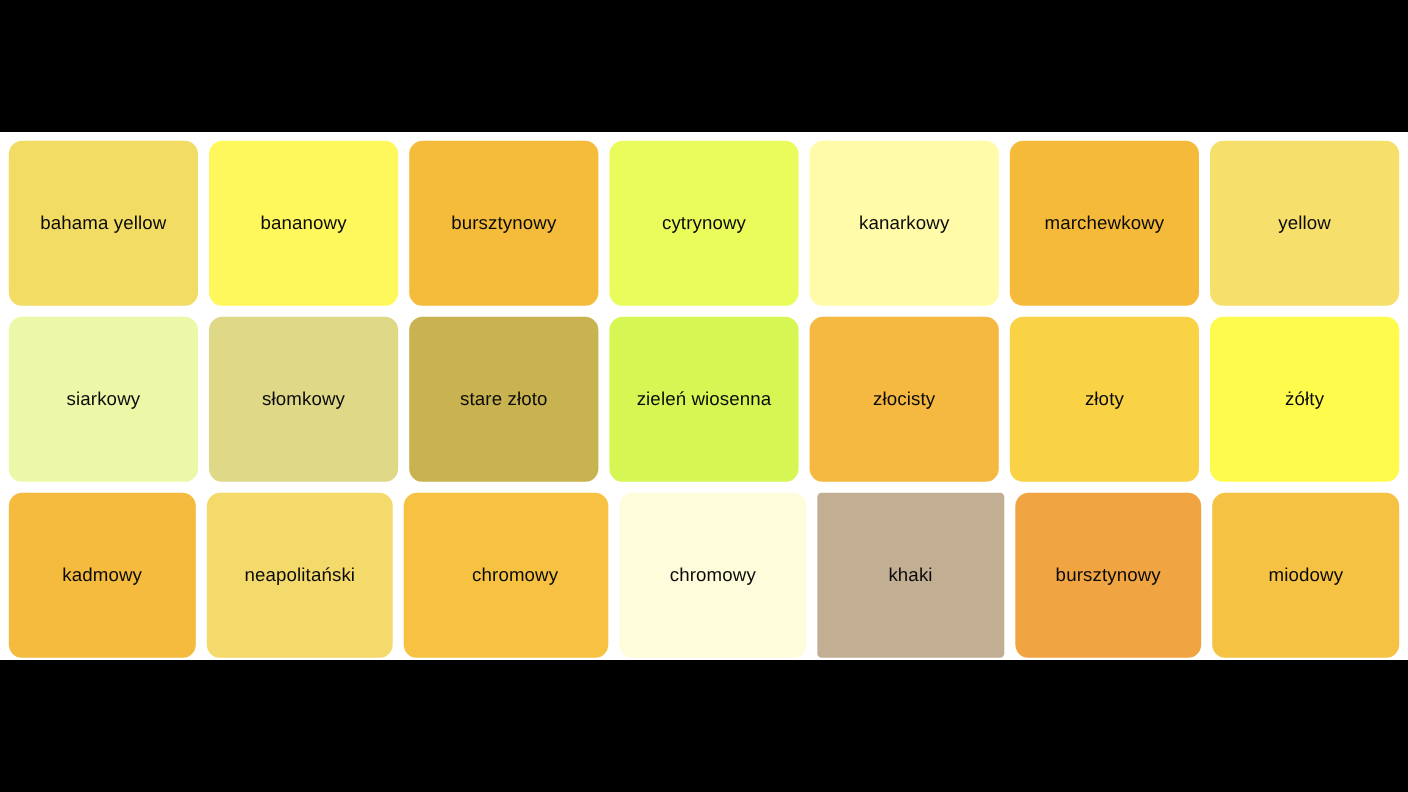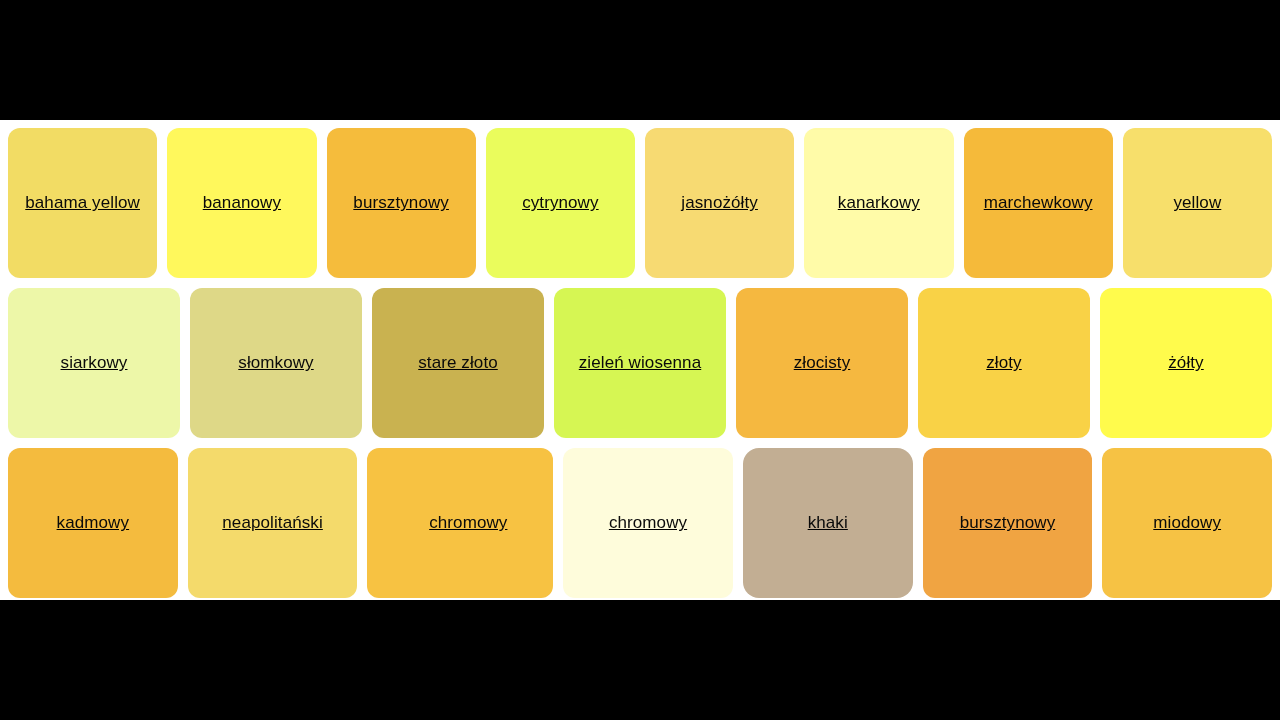--- a/index.html
+++ b/index.html
@@ -61,56 +61,53 @@
     height: 150px;
     border-radius: 12px;
     display: flex;
     align-items: center;
     justify-content: center;
     text-align: center;
     padding: 4px 6px;
     overflow: hidden;
   }
 
-  .swatch.square-ish { border-radius: 16px; }
+  .swatch.square-ish { border-radius: 4px; }
 
   .swatch-label {
     font-family: "Liberation Sans", sans-serif;
     font-size: 17px;
     line-height: 1.15;
     color: #0a0a0a;
     font-weight: 400;
     letter-spacing: 0.1px;
     white-space: nowrap;
   }
 </style>
 </head>
 <body>
 
 <div id="app" style="background: rgb(0, 0, 0);">
 
   <div class="letterbox top" style="background: rgb(0, 0, 0);"></div>
 
-  <div class="swatch-stage" style="background: rgb(255, 255, 255); text-decoration: underline;">
+  <div class="swatch-stage" style="background: rgb(255, 255, 255);">
 
     <div class="swatch-row">
       <div class="swatch" style="background-color: rgb(242, 220, 100);">
         <span class="swatch-label" style="color: rgb(10, 10, 10);">bahama yellow</span>
       </div>
       <div class="swatch" style="background-color: rgb(255, 248, 92);">
         <span class="swatch-label" style="color: rgb(10, 10, 10);">bananowy</span>
       </div>
       <div class="swatch" style="background-color: rgb(245, 188, 60);">
         <span class="swatch-label" style="color: rgb(10, 10, 10);">bursztynowy</span>
       </div>
       <div class="swatch" style="background-color: rgb(234, 252, 92);">
         <span class="swatch-label" style="color: rgb(10, 10, 10);">cytrynowy</span>
-      </div>
-      <div class="swatch" style="background-color: rgb(247, 218, 114);">
-        <span class="swatch-label" style="color: rgb(10, 10, 10);">jasnożółty</span>
       </div>
       <div class="swatch" style="background-color: rgb(255, 251, 168); align-items: center;">
         <span class="swatch-label" style="color: rgb(10, 10, 10);">kanarkowy</span>
       </div>
       <div class="swatch" style="background-color: rgb(245, 186, 58);">
         <span class="swatch-label" style="color: rgb(10, 10, 10);">marchewkowy</span>
       </div>
       <div class="swatch" style="background-color: rgb(247, 223, 107);">
         <span class="swatch-label" style="color: rgb(10, 10, 10);">yellow</span>
       </div>

